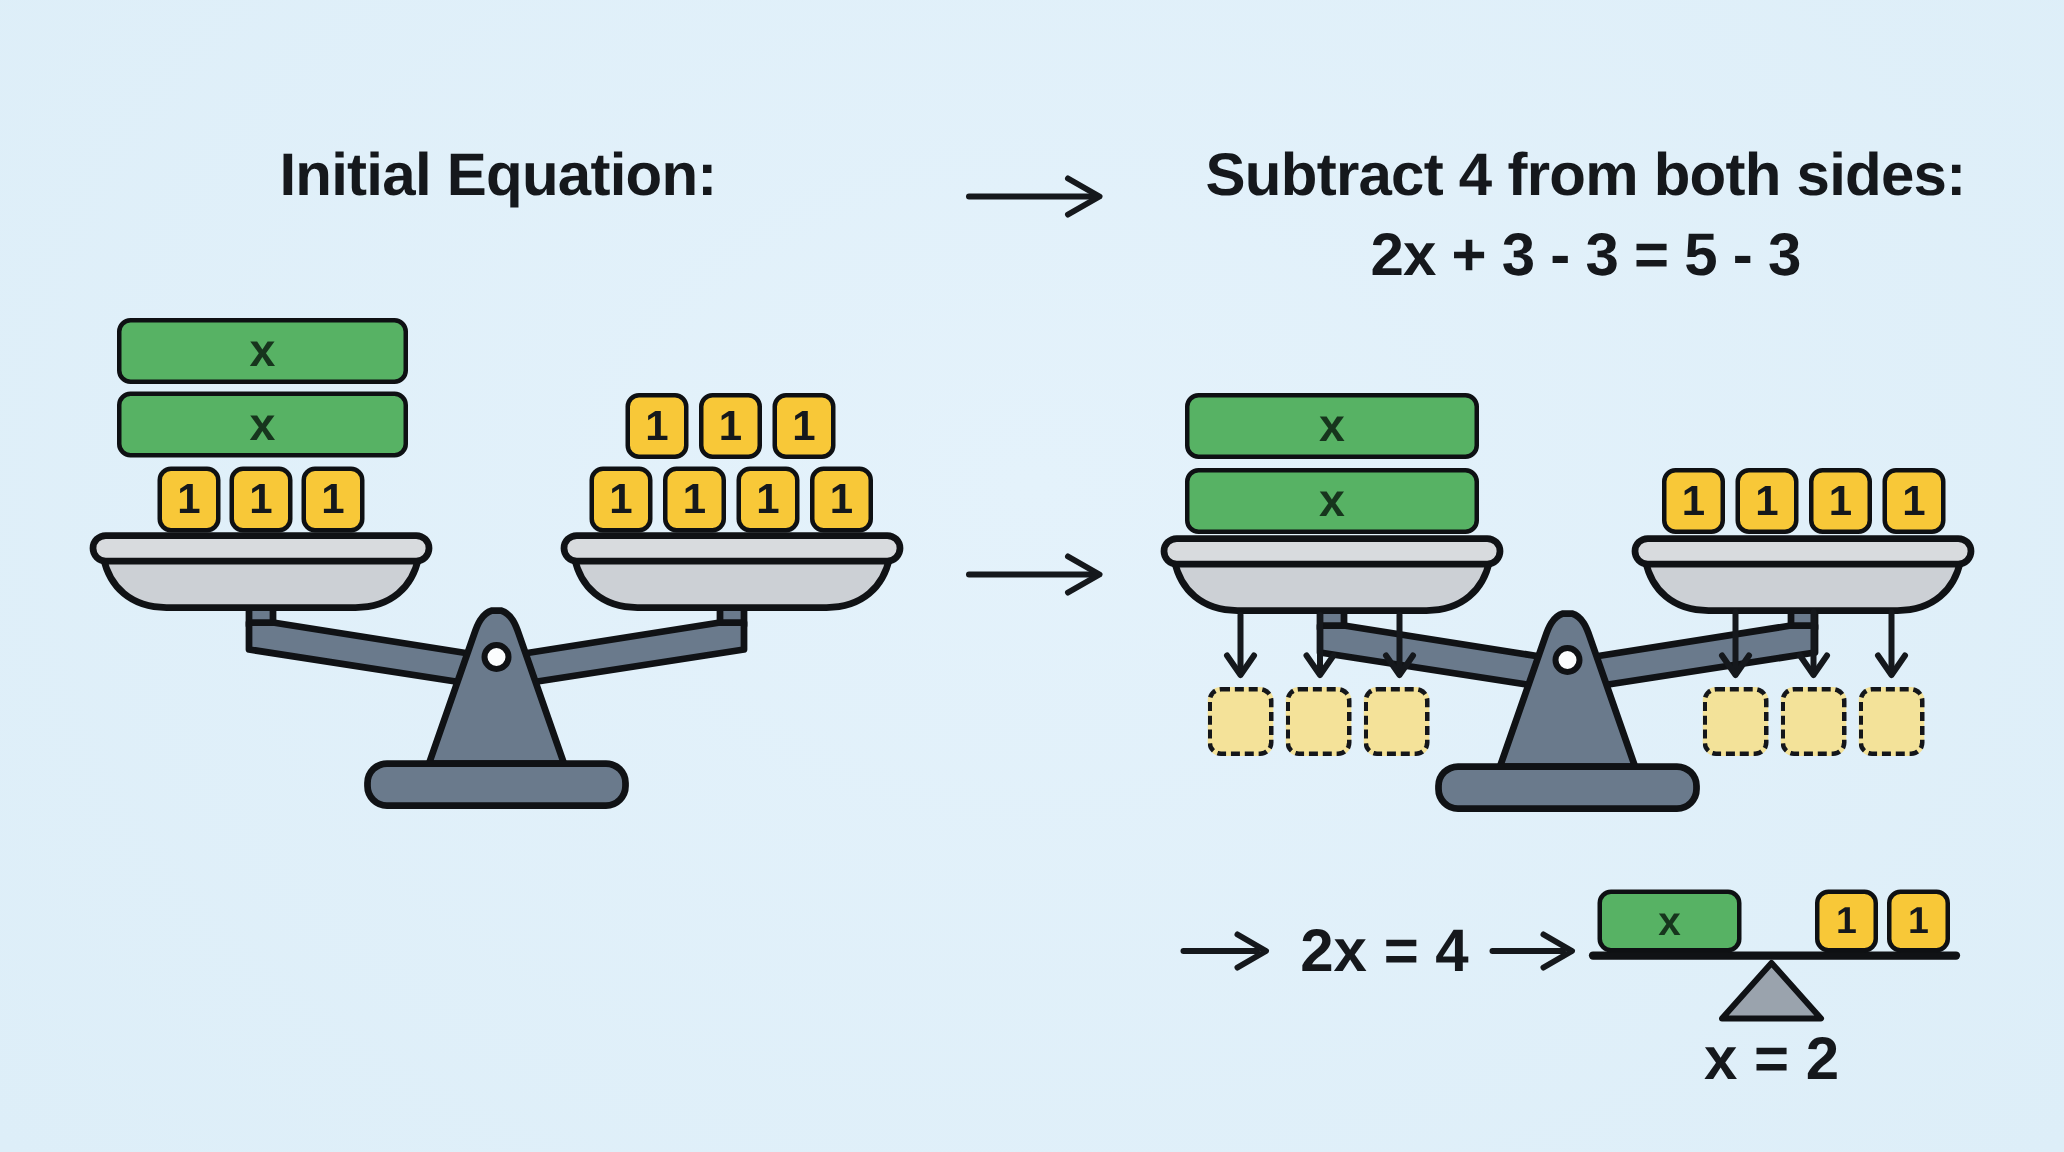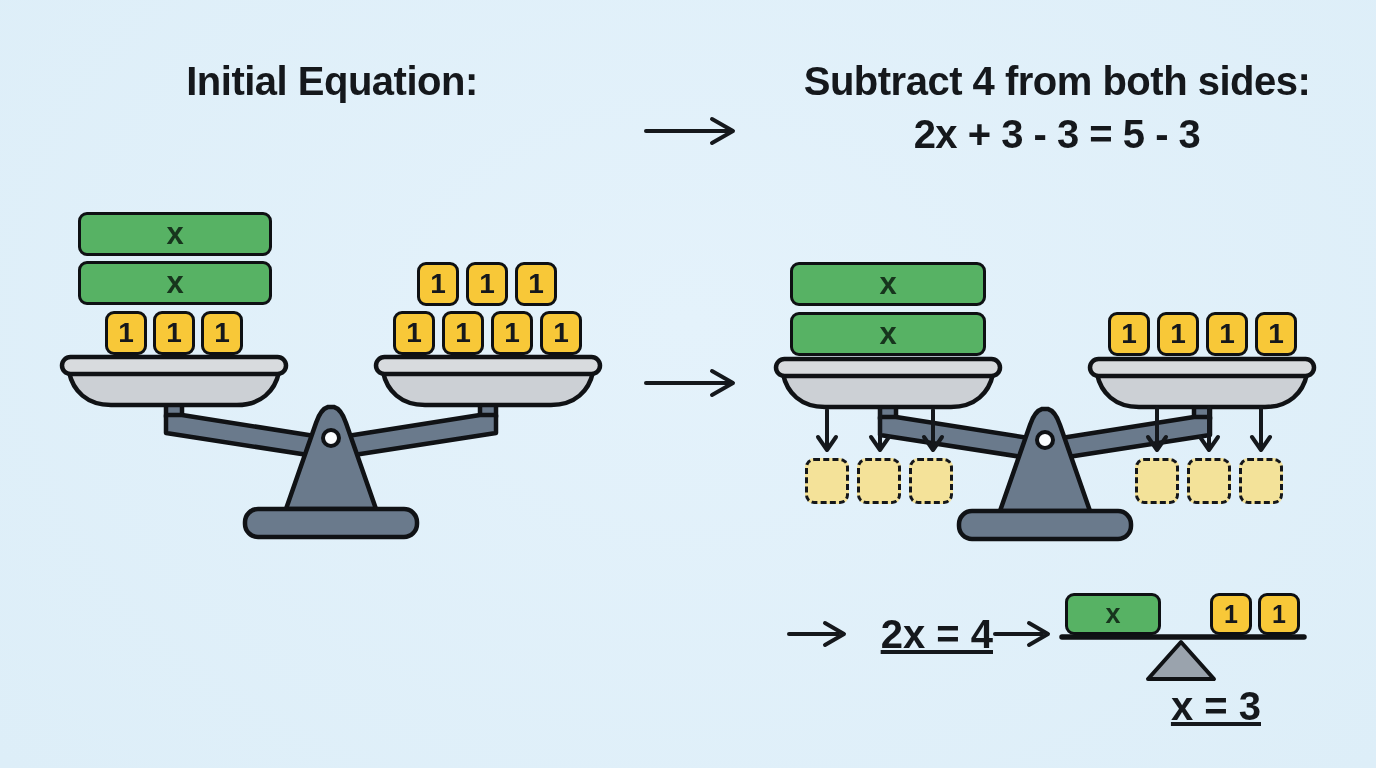--- a/index.html
+++ b/index.html
@@ -1,22 +1,22 @@
 <!DOCTYPE html>
 <html><head>
 <meta charset="utf-8">
 <style>
   html,body{margin:0;padding:0;}
   .canvas{
     position:relative;width:1376px;height:768px;overflow:hidden;
     background:radial-gradient(120% 160% at 50% 42%, #e4f2fb 0%, #ddeef8 55%, #d1e4f1 100%);
     font-family:"Liberation Sans", sans-serif;color:#15181c;
   }
-  .title{position:absolute;text-align:center;font-weight:700;font-size:40px;line-height:53px;letter-spacing:-0.5px;}
-  .eqtext{position:absolute;text-align:right;font-weight:700;font-size:40px;line-height:44px;text-decoration:underline;}
+  .title{position:absolute;text-align:center;font-weight:700;font-size:40px;line-height:53px;letter-spacing:-0.5px;margin-top:36px;}
+  .eqtext{position:absolute;text-align:center;font-weight:700;font-size:40px;line-height:44px;}
   .bar{
     position:absolute;height:44px;box-sizing:border-box;
     background:#57b264;border:3.5px solid #0e1013;border-radius:9px;
     display:flex;align-items:center;justify-content:center;
     font-weight:700;font-size:31px;color:#17351d;
   }
   .unit{
     position:absolute;width:42px;height:44px;box-sizing:border-box;
     background:#f8c838;border:3.5px solid #0e1013;border-radius:9px;
     display:flex;align-items:center;justify-content:center;
@@ -189,15 +189,15 @@
   <div class="bar" style="left:1065px;top:593px;width:96px;height:42px;font-size:27px;">
       <span>x</span>
     </div>
   <div class="unit" style="left:1210px;top:593px;height:42px;font-size:25px;">
       <span>1</span>
     </div>
   <div class="unit" style="left:1258px;top:593px;height:42px;font-size:25px;">
       <span>1</span>
     </div>
 
-  <div class="eqtext" style="left:1101px;top:684px;width:160px;">x = 3</div>
+  <div class="eqtext" style="left:1101px;top:684px;width:160px;">x = 2</div>
 
 </div>
 
 </body></html>

